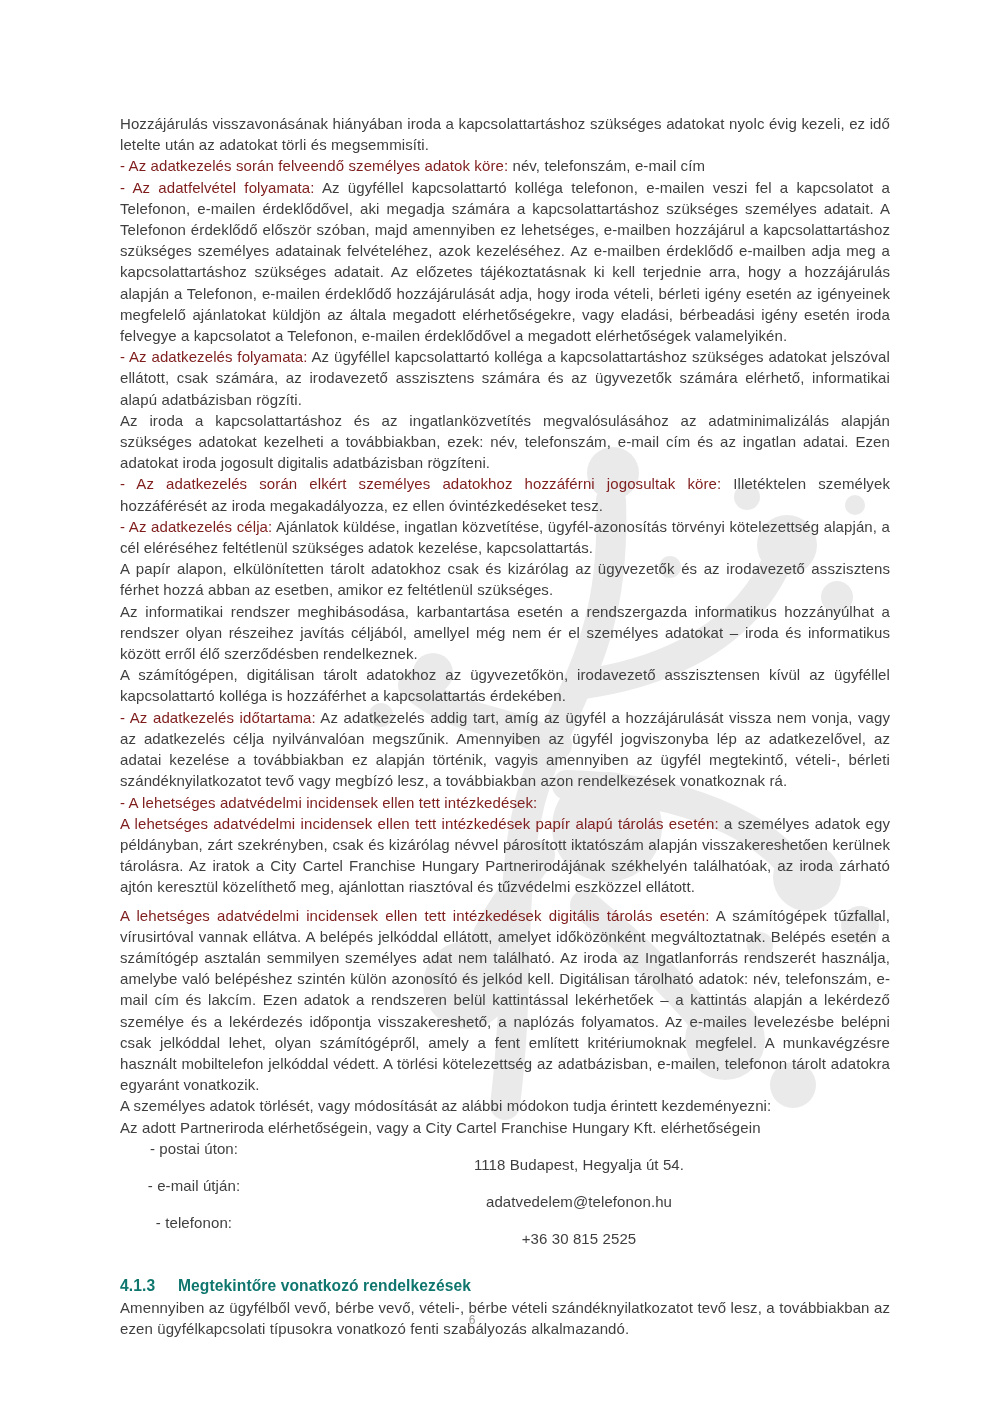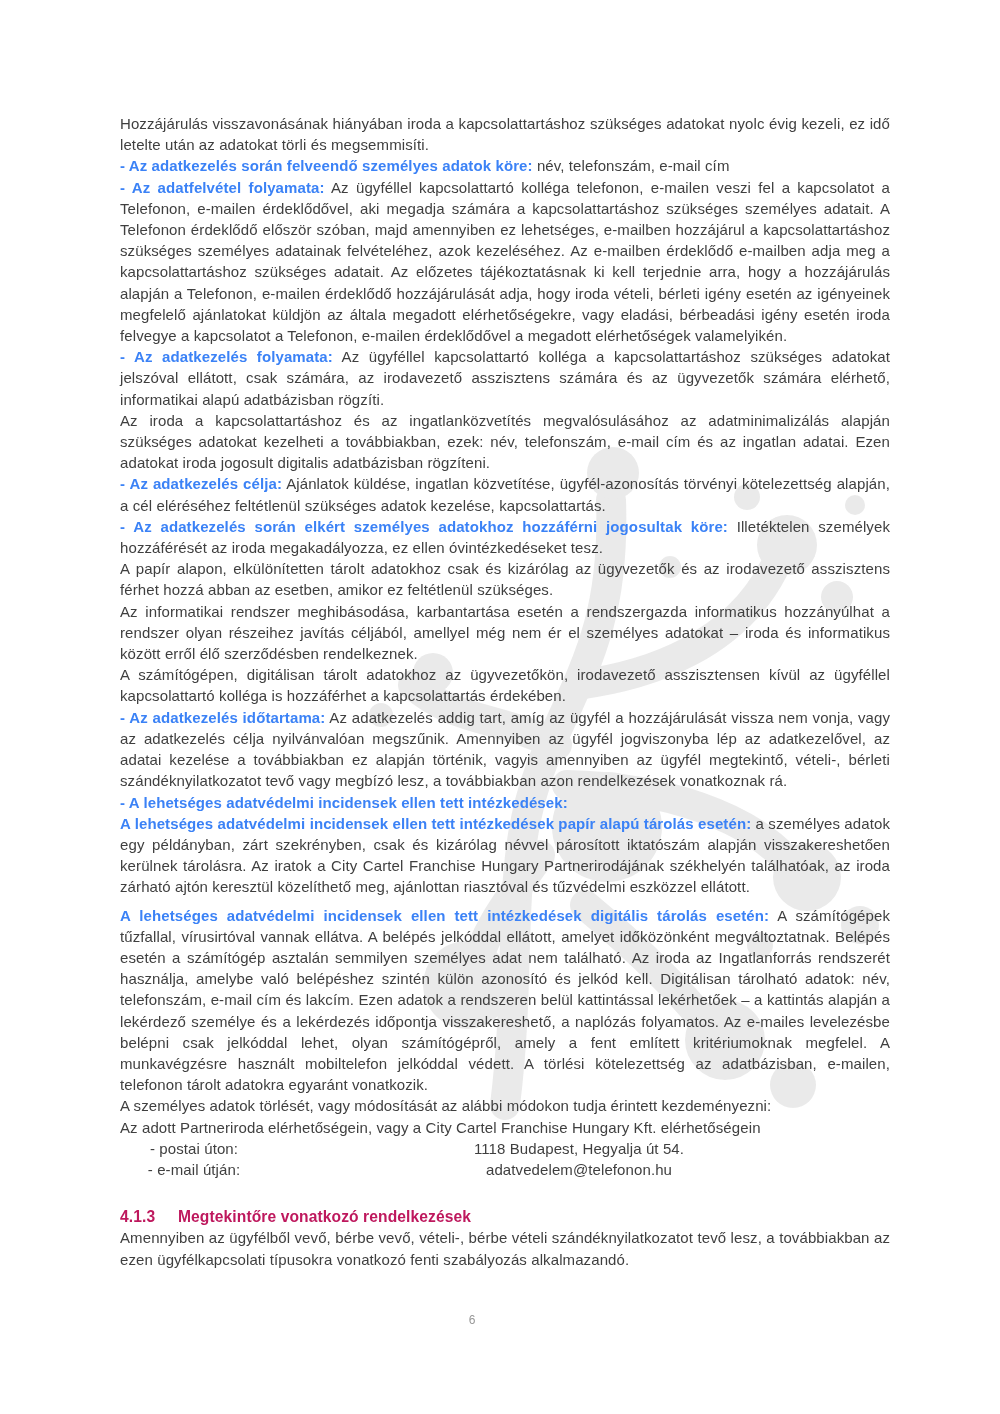--- a/index.html
+++ b/index.html
@@ -29,32 +29,32 @@
     width: 770px;
     z-index: 1;
     color: #3f3f3f;
     font-size: 15px;
     line-height: 21.2px;
     letter-spacing: 0.1px;
     text-align: justify;
   }
   .content p { margin: 0; padding: 0; }
   .content b {
-    color: #3b82f6;
-    font-weight: 700;
+    color: #7f1d1d;
+    font-weight: 400;
   }
   p.gap-before { margin-top: 7px; }
   .contact-row { display: flex; text-align: center; }
   .contact-label { flex: 0 0 148px; }
-  .contact-value { flex: 1 1 auto; }
+  .contact-value { flex: 1 1 auto; margin-top: 16px; }
   .section-heading {
     margin-top: 26px;
     display: flex;
     font-weight: 700;
-    color: #be185d;
+    color: #0f766e;
     font-size: 15.6px;
     text-align: left;
   }
   .section-number { flex: 0 0 58px; }
   .section-body { margin-top: 3px; }
   .page-number {
     position: absolute;
     left: 0; right: 0;
     top: 1313px;
     text-align: center;
@@ -101,23 +101,23 @@
     <p><span>Hozzájárulás visszavonásának hiányában iroda a kapcsolattartáshoz szükséges adatokat nyolc évig kezeli, ez idő letelte után az adatokat törli és megsemmisíti.</span></p>
 
     <p><b>- Az adatkezelés során felveendő személyes adatok köre:</b><span> név, telefonszám, e-mail cím</span></p>
 
     <p><b>- Az adatfelvétel folyamata:</b><span> Az ügyféllel kapcsolattartó kolléga telefonon, e-mailen veszi fel a kapcsolatot a Telefonon, e-mailen érdeklődővel, aki megadja számára a kapcsolattartáshoz szükséges személyes adatait. A Telefonon érdeklődő először szóban, majd amennyiben ez lehetséges, e-mailben hozzájárul a kapcsolattartáshoz szükséges személyes adatainak felvételéhez, azok kezeléséhez. Az e-mailben érdeklődő e-mailben adja meg a kapcsolattartáshoz szükséges adatait. Az előzetes tájékoztatásnak ki kell terjednie arra, hogy a hozzájárulás alapján a Telefonon, e-mailen érdeklődő hozzájárulását adja, hogy iroda vételi, bérleti igény esetén az igényeinek megfelelő ajánlatokat küldjön az általa megadott elérhetőségekre, vagy eladási, bérbeadási igény esetén iroda felvegye a kapcsolatot a Telefonon, e-mailen érdeklődővel a megadott elérhetőségek valamelyikén.</span></p>
 
     <p><b>- Az adatkezelés folyamata:</b><span> Az ügyféllel kapcsolattartó kolléga a kapcsolattartáshoz szükséges adatokat jelszóval ellátott, csak számára, az irodavezető asszisztens számára és az ügyvezetők számára elérhető, informatikai alapú adatbázisban rögzíti.</span></p>
 
     <p><span>Az iroda a kapcsolattartáshoz és az ingatlanközvetítés megvalósulásához az adatminimalizálás alapján szükséges adatokat kezelheti a továbbiakban, ezek: név, telefonszám, e-mail cím és az ingatlan adatai. Ezen adatokat iroda jogosult digitalis adatbázisban rögzíteni.</span></p>
 
+    <p><b>- Az adatkezelés során elkért személyes adatokhoz hozzáférni jogosultak köre:</b><span> Illetéktelen személyek hozzáférését az iroda megakadályozza, ez ellen óvintézkedéseket tesz.</span></p>
+
     <p><b>- Az adatkezelés célja:</b><span> Ajánlatok küldése, ingatlan közvetítése, ügyfél-azonosítás törvényi kötelezettség alapján, a cél eléréséhez feltétlenül szükséges adatok kezelése, kapcsolattartás.</span></p>
-
-    <p><b>- Az adatkezelés során elkért személyes adatokhoz hozzáférni jogosultak köre:</b><span> Illetéktelen személyek hozzáférését az iroda megakadályozza, ez ellen óvintézkedéseket tesz.</span></p>
 
     <p><span>A papír alapon, elkülönítetten tárolt adatokhoz csak és kizárólag az ügyvezetők és az irodavezető asszisztens férhet hozzá abban az esetben, amikor ez feltétlenül szükséges.</span></p>
 
     <p><span>Az informatikai rendszer meghibásodása, karbantartása esetén a rendszergazda informatikus hozzányúlhat a rendszer olyan részeihez javítás céljából, amellyel még nem ér el személyes adatokat – iroda és informatikus között erről élő szerződésben rendelkeznek.</span></p>
 
     <p><span>A számítógépen, digitálisan tárolt adatokhoz az ügyvezetőkön, irodavezető asszisztensen kívül az ügyféllel kapcsolattartó kolléga is hozzáférhet a kapcsolattartás érdekében.</span></p>
 
     <p><b>- Az adatkezelés időtartama:</b><span> Az adatkezelés addig tart, amíg az ügyfél a hozzájárulását vissza nem vonja, vagy az adatkezelés célja nyilvánvalóan megszűnik. Amennyiben az ügyfél jogviszonyba lép az adatkezelővel, az adatai kezelése a továbbiakban ez alapján történik, vagyis amennyiben az ügyfél megtekintő, vételi-, bérleti szándéknyilatkozatot tevő vagy megbízó lesz, a továbbiakban azon rendelkezések vonatkoznak rá.</span></p>
 
     <p><b>- A lehetséges adatvédelmi incidensek ellen tett intézkedések:</b></p>
@@ -131,20 +131,24 @@
     <p><span>Az adott Partneriroda elérhetőségein, vagy a City Cartel Franchise Hungary Kft. elérhetőségein</span></p>
 
     <div class="contact-row">
       <span class="contact-label">- postai úton:</span>
       <span class="contact-value">1118 Budapest, Hegyalja út 54.</span>
     </div>
     <div class="contact-row">
       <span class="contact-label">- e-mail útján:</span>
       <span class="contact-value">adatvedelem@telefonon.hu</span>
     </div>
+    <div class="contact-row">
+      <span class="contact-label">- telefonon:</span>
+      <span class="contact-value">+36 30 815 2525</span>
+    </div>
 
     <div class="section-heading">
       <span class="section-number">4.1.3</span>
       <span class="section-title">Megtekintőre vonatkozó rendelkezések</span>
     </div>
     <p class="section-body">Amennyiben az ügyfélből vevő, bérbe vevő, vételi-, bérbe vételi szándéknyilatkozatot tevő lesz, a továbbiakban az ezen ügyfélkapcsolati típusokra vonatkozó fenti szabályozás alkalmazandó.</p>
 
   </div>
 
   <div class="page-number">6</div>

